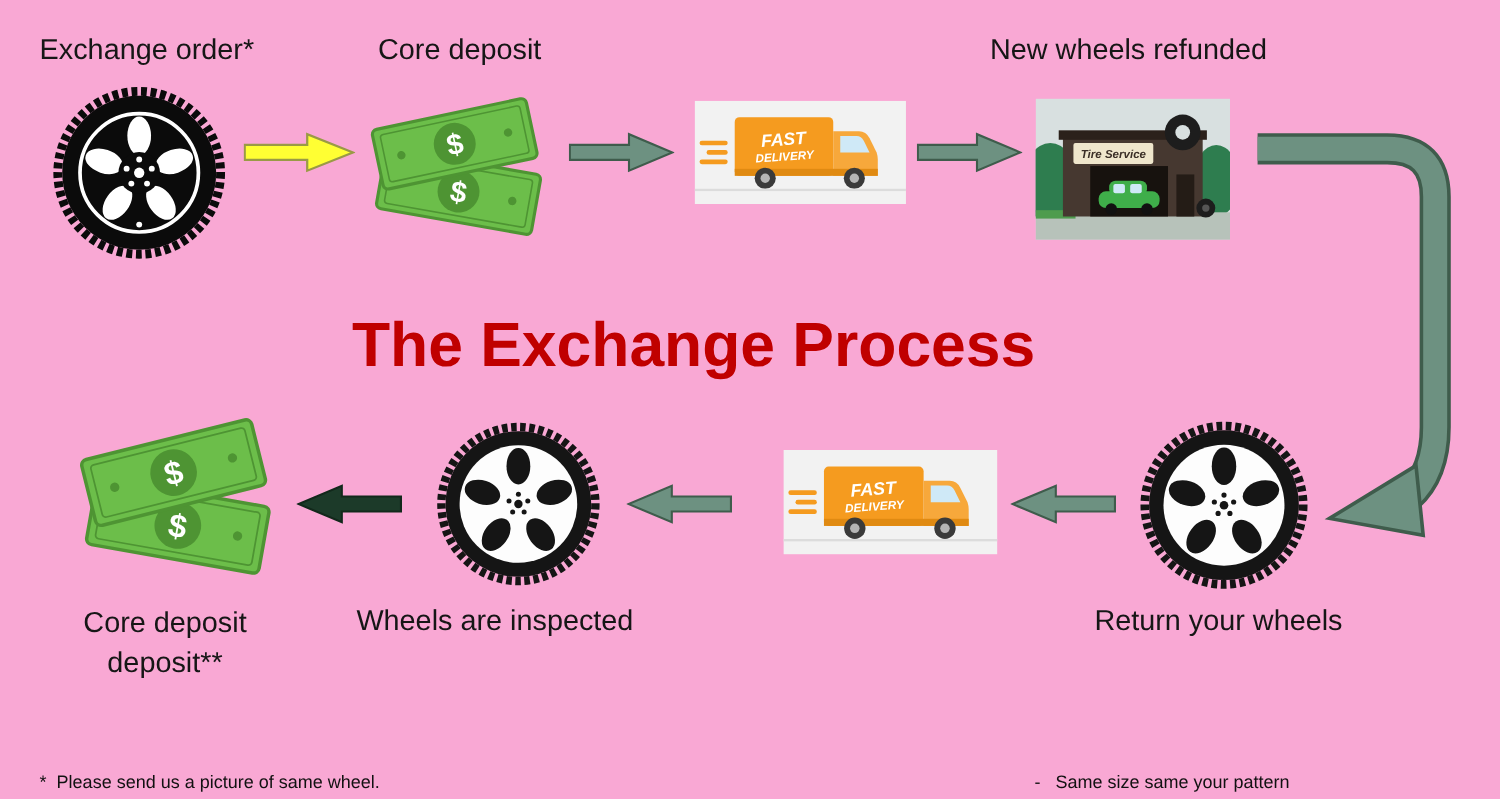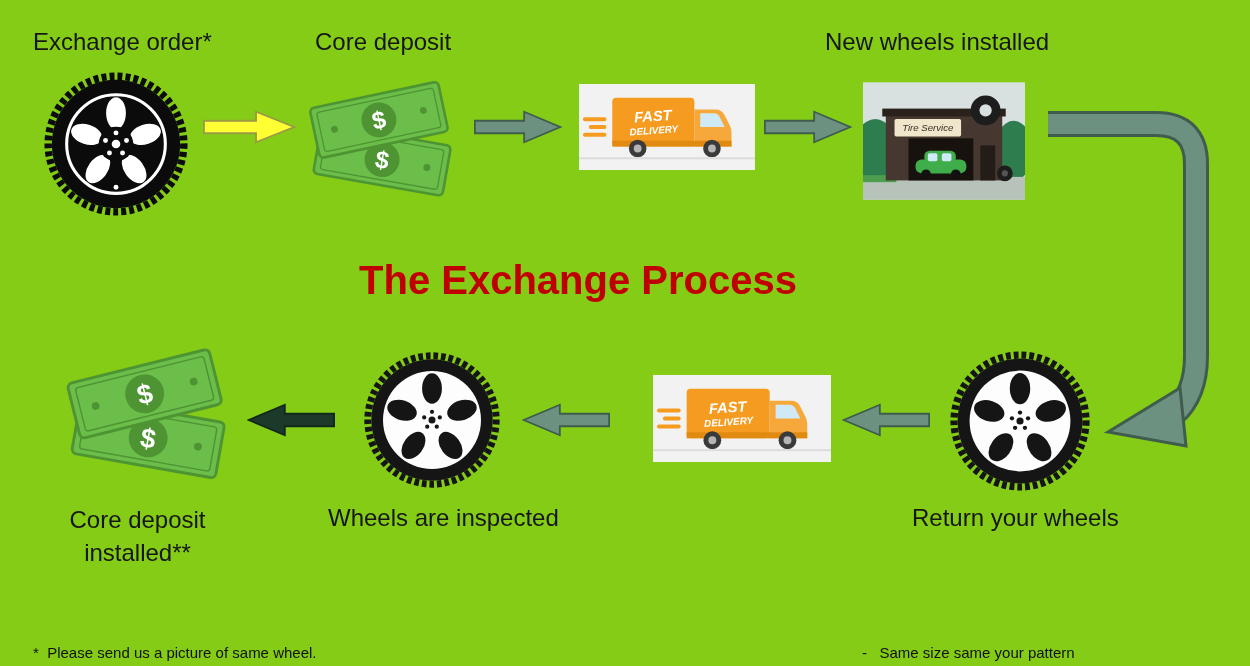--- a/index.html
+++ b/index.html
@@ -1,28 +1,28 @@
 <!DOCTYPE html>
 <html><head>
 <meta charset="utf-8">
 <style>
   * { margin:0; padding:0; box-sizing:border-box; }
   html,body { background:#ffffff; }
   body { font-family:"Liberation Sans", sans-serif; }
   .canvas {
     position:relative; width:1250px; height:666px;
-    background:#84cc16; overflow:hidden;
+    background:#f9a8d4; overflow:hidden;
   }
   .abs { position:absolute; }
   .label {
     position:absolute; font-size:24px; color:#161616; white-space:nowrap;
   }
   .label-center { text-align:center; }
   .title {
-    position:absolute; font-size:40px; font-weight:700; color:#C00000;
+    position:absolute; font-size:52px; font-weight:700; color:#C00000;
     text-align:center; white-space:nowrap;
   }
   .foot {
     position:absolute; font-size:15px; color:#111111;
     line-height:23px; white-space:pre;
   }
   .icon svg { width:100%; height:100%; display:block; }
   .two-line { line-height:33px; }
 </style>
 </head>
@@ -115,23 +115,23 @@
       <rect x="0" y="75" width="180" height="2" fill="#dcdcdc"></rect>
     </svg>
   </div>
 
   <div class="abs icon" style="left:764px; top:110px; width:88px; height:34px;">
     <svg viewBox="0 0 100 38" preserveAspectRatio="none">
       <polygon points="1,12 57,12 57,2 98,19 57,36 57,26 1,26" fill="#6D9181" stroke="#3F5C4C" stroke-width="2"></polygon>
     </svg>
   </div>
 
-  <div class="label" style="left:825px; top:28px;">New wheels installed</div>
-
-  <div class="abs icon" style="left:863px; top:74px; width:162px; height:134px;">
+  <div class="label" style="left:825px; top:28px;">New wheels refunded</div>
+
+  <div class="abs icon" style="left:863px; top:74px; width:162px; height:134px;font-weight:bold;">
     <svg viewBox="0 0 185 134">
       <rect width="185" height="134" fill="#d8e0e0"></rect>
       <ellipse cx="14" cy="80" rx="26" ry="38" fill="#2E7D4F"></ellipse>
       <ellipse cx="172" cy="78" rx="22" ry="34" fill="#2E7D4F"></ellipse>
       <rect y="108" width="185" height="26" fill="#b7c2ba"></rect>
       <rect y="106" width="38" height="8" fill="#4E9C4E"></rect>
       <rect x="26" y="36" width="133" height="76" fill="#463830"></rect>
       <rect x="22" y="30" width="141" height="9" fill="#2b211b"></rect>
       <rect x="36" y="42" width="76" height="20" rx="2" fill="#efe6cc"></rect>
       <text x="74" y="56" font-size="11" font-style="italic" fill="#3a2e26" text-anchor="middle">Tire Service</text>
@@ -266,24 +266,24 @@
         <circle cx="66.7" cy="57.8" r="1.8"></circle>
         <circle cx="64.1" cy="65.7" r="1.8"></circle>
         <circle cx="55.9" cy="65.7" r="1.8"></circle>
         <circle cx="53.3" cy="57.8" r="1.8"></circle>
       </g>
     </svg>
   </div>
 
   <div class="label label-center two-line" style="left:30px; top:503px; width:215px;">
     <div>Core deposit</div>
-    <div>installed**</div>
-  </div>
-
-  <div class="label" style="left:328px; top:504px;">Wheels are inspected</div>
+    <div>deposit**</div>
+  </div>
+
+  <div class="label" style="left:297px; top:504px;">Wheels are inspected</div>
 
   <div class="label" style="left:912px; top:504px;text-align:center;">Return your wheels</div>
 
   <div class="foot" style="left:33px; top:595px;">
     <div>*  Please send us a picture of same wheel.</div>
     
   </div>
 
   <div class="foot" style="left:862px; top:595px;">
     <div>-   Same size same your pattern</div>

